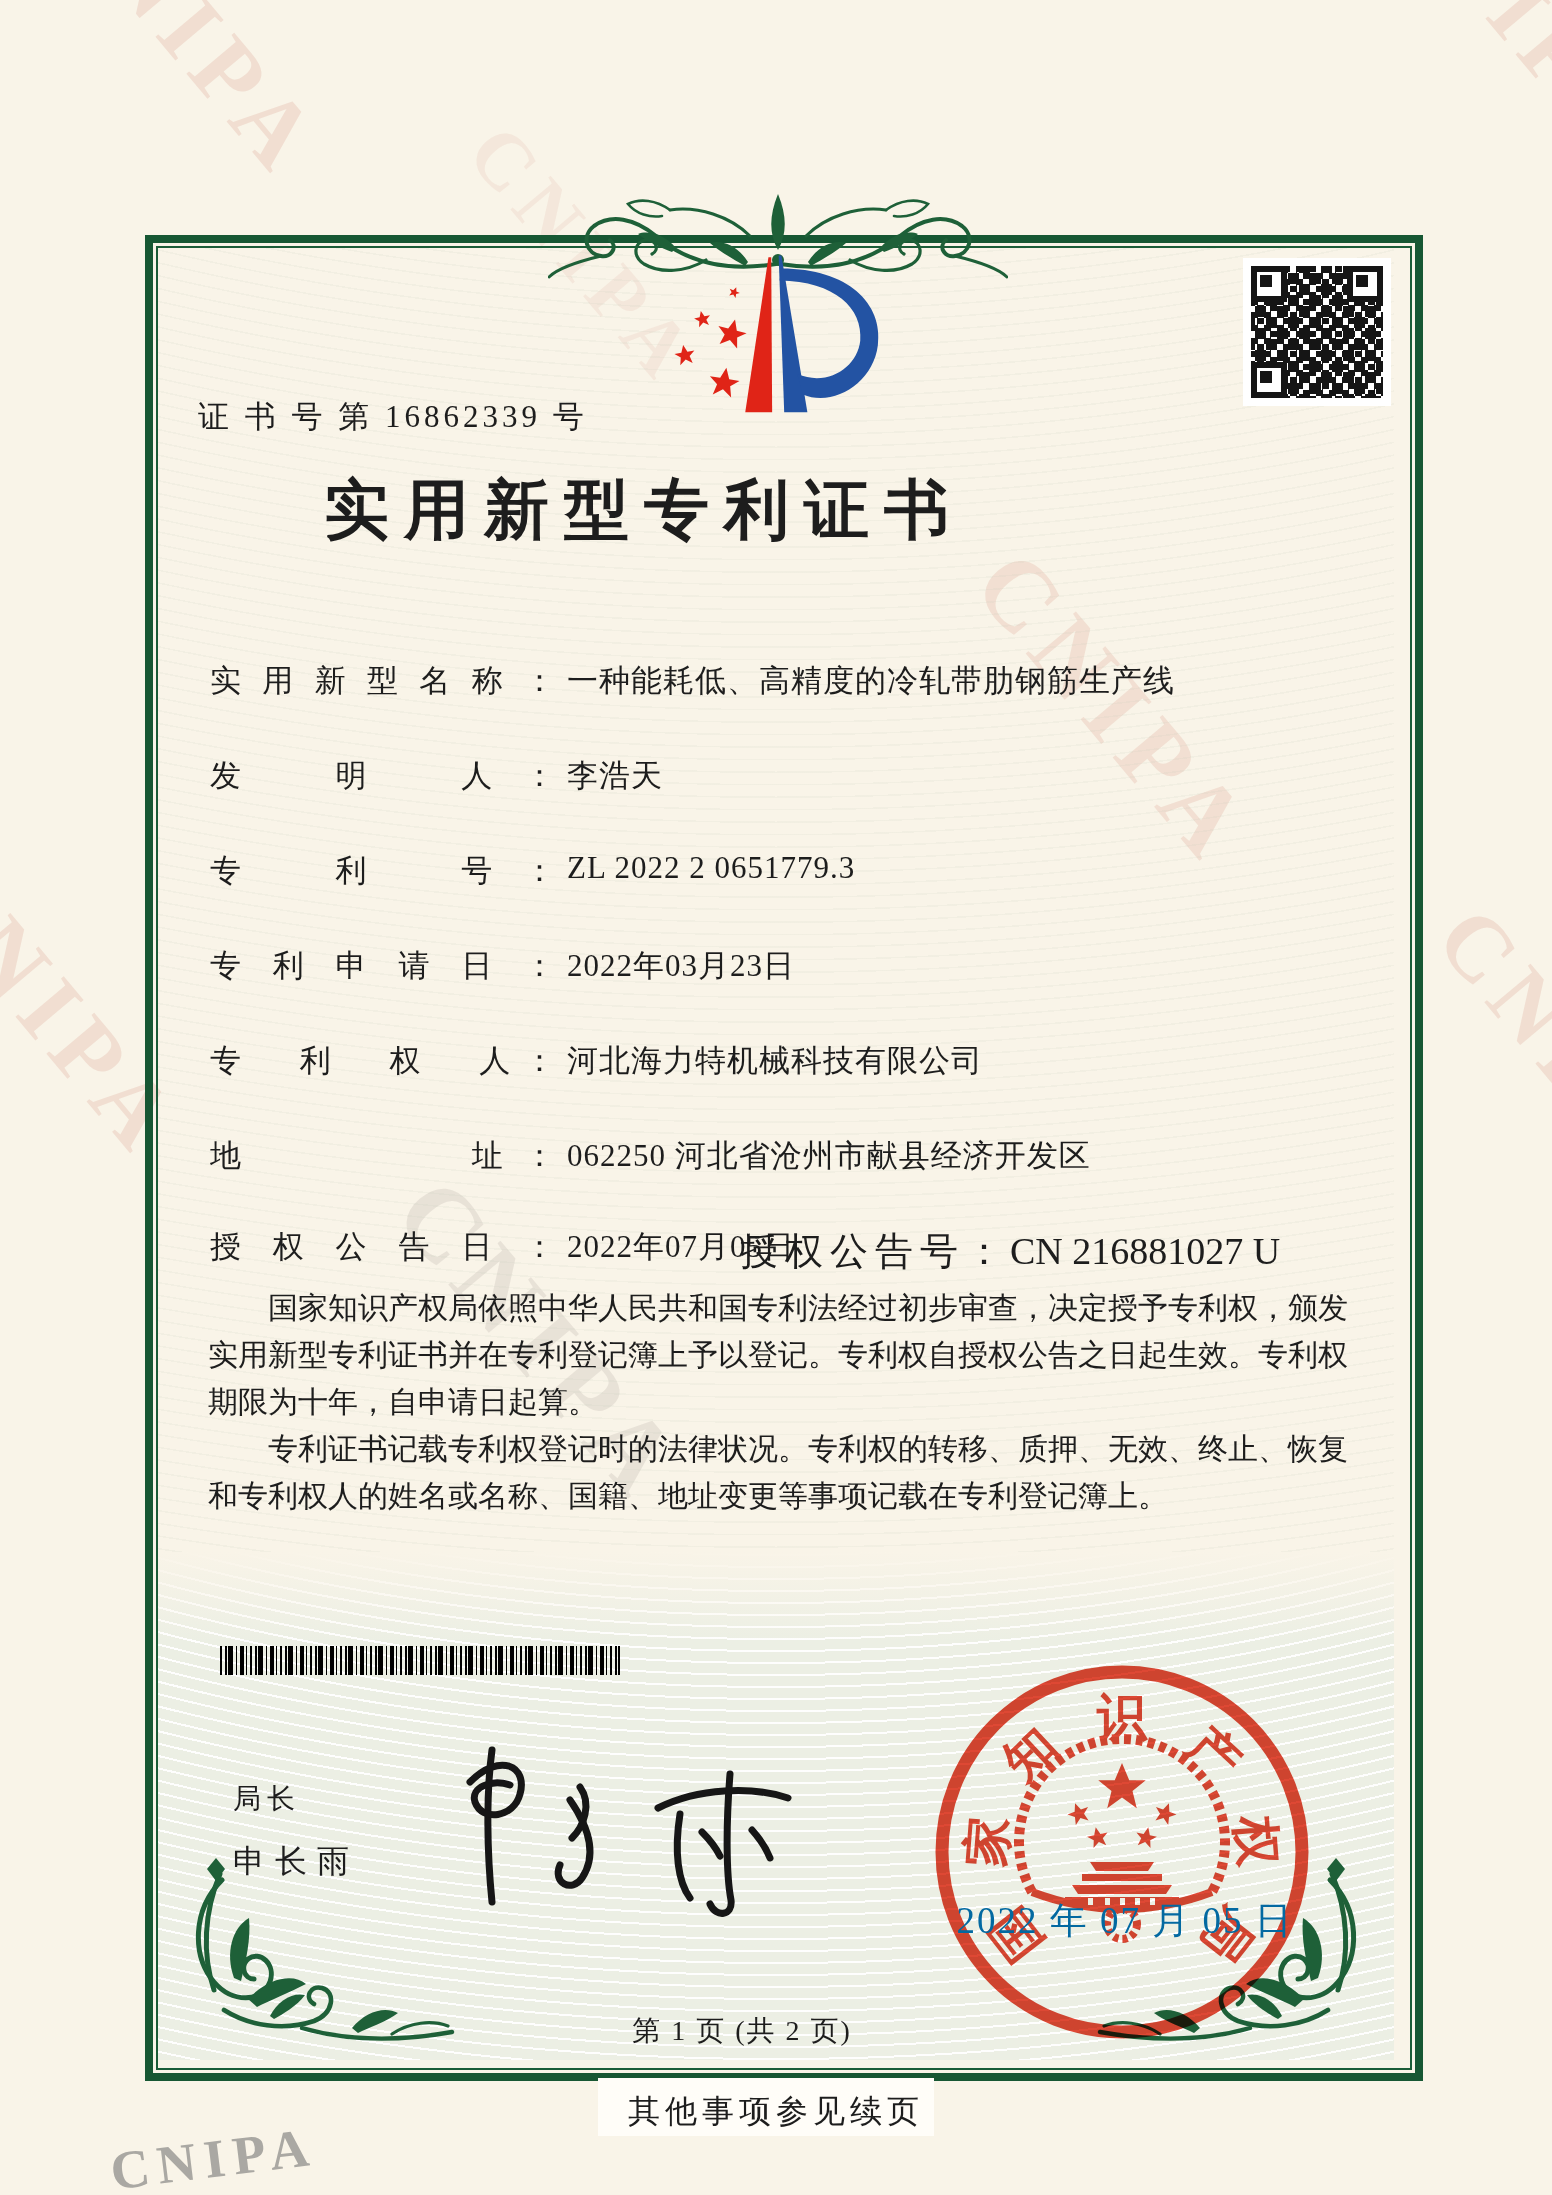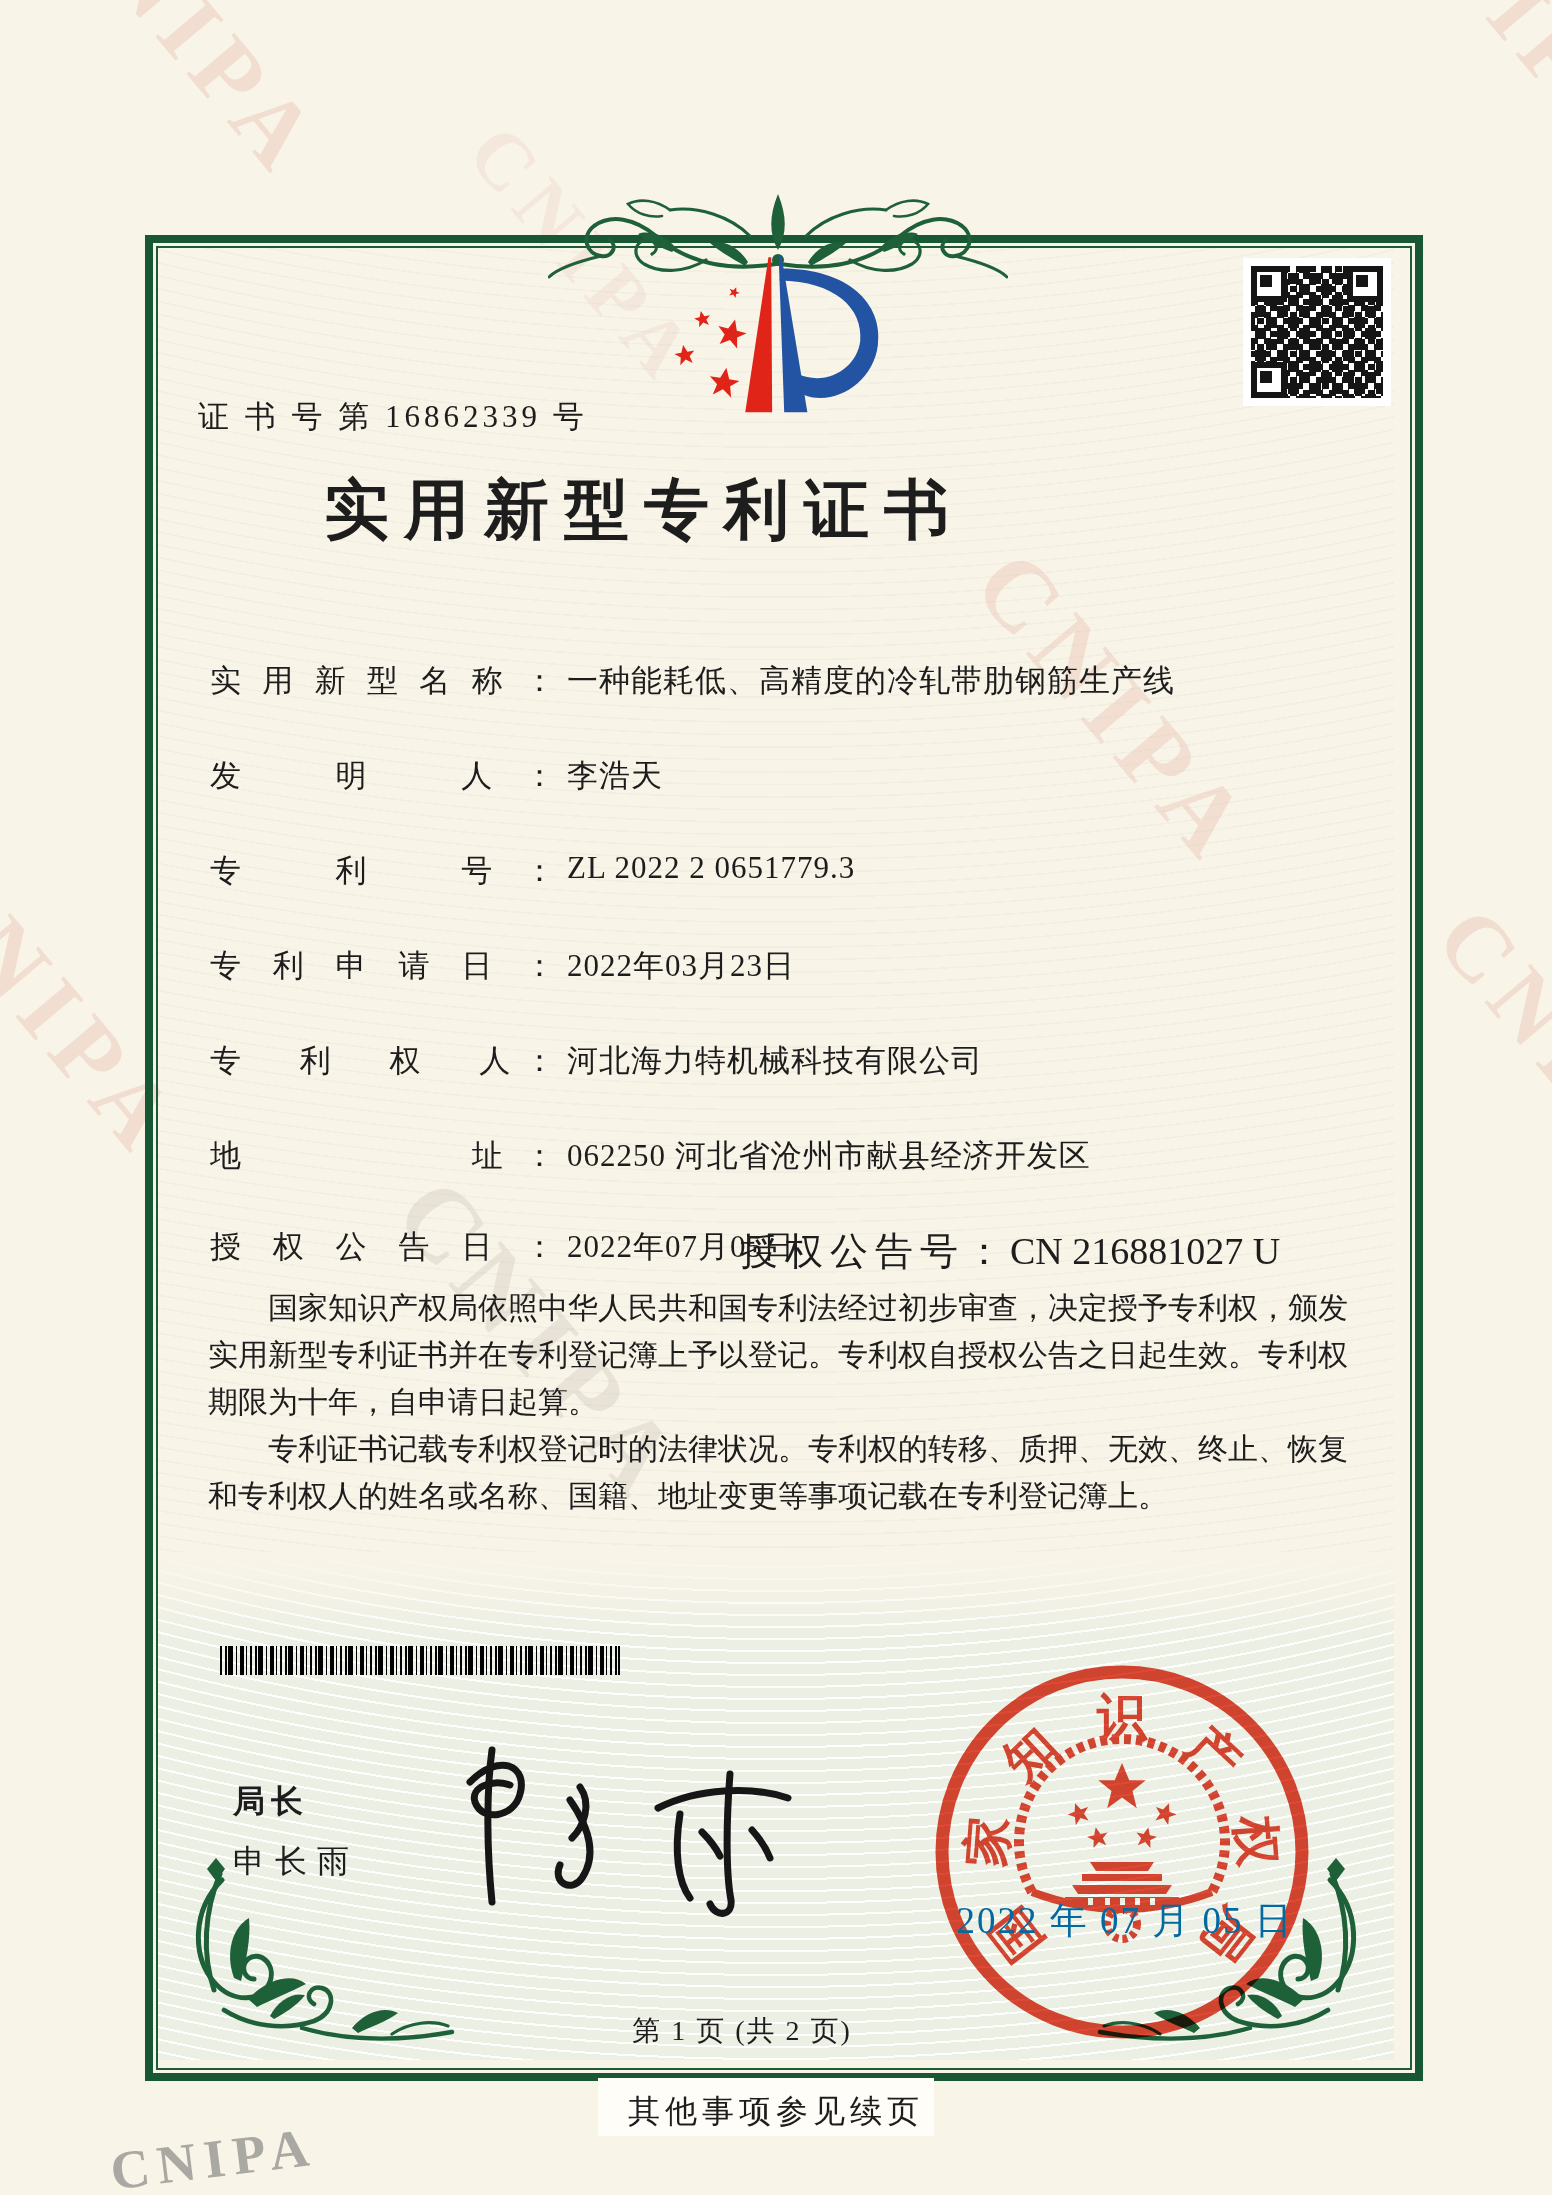--- a/index.html
+++ b/index.html
@@ -60,22 +60,22 @@
   .paras p{margin:0;text-indent:2em;}
   
   .barcode{position:absolute;left:220px;top:1646px;width:400px;height:29px;z-index:5;
     background:repeating-linear-gradient(90deg,
       #000 0 2px, rgba(0,0,0,0) 2px 5px,
       #000 5px 7px, rgba(0,0,0,0) 7px 8px,
       #000 8px 13px, rgba(0,0,0,0) 13px 16px,
       #000 16px 17px, rgba(0,0,0,0) 17px 20px,
       #000 20px 24px, rgba(0,0,0,0) 24px 26px,
       #000 26px 27px, rgba(0,0,0,0) 27px 30px);}
-  .dir-title{position:absolute;left:233px;top:1780px;font-size:32px;letter-spacing:6px;z-index:5;
-             font-family:"Liberation Sans","DejaVu Sans",sans-serif;font-weight:bold;}
+  .dir-title{position:absolute;left:233px;top:1780px;font-size:28px;letter-spacing:6px;z-index:5;
+             font-family:"Liberation Sans","DejaVu Sans",sans-serif;}
   .dir-name{position:absolute;left:233px;top:1840px;font-size:32px;letter-spacing:10px;z-index:5;
             font-family:"Liberation Sans","DejaVu Sans",sans-serif;}
   .sig{position:absolute;left:430px;top:1732px;width:400px;height:195px;z-index:6;}
   .seal{position:absolute;left:922px;top:1652px;width:400px;height:400px;z-index:6;
         mix-blend-mode:multiply;opacity:.93;}
   .seal-date{position:absolute;left:930px;top:1896px;width:390px;text-align:center;z-index:7;
              font-size:37px;letter-spacing:2px;color:#0369a1;}
   .pagefoot{position:absolute;left:0;top:2012px;width:1484px;text-align:center;z-index:5;
             font-size:28px;letter-spacing:2px;}
   .contstrip{position:absolute;left:598px;top:2078px;width:336px;height:58px;background:#fffdf8;z-index:4;}

